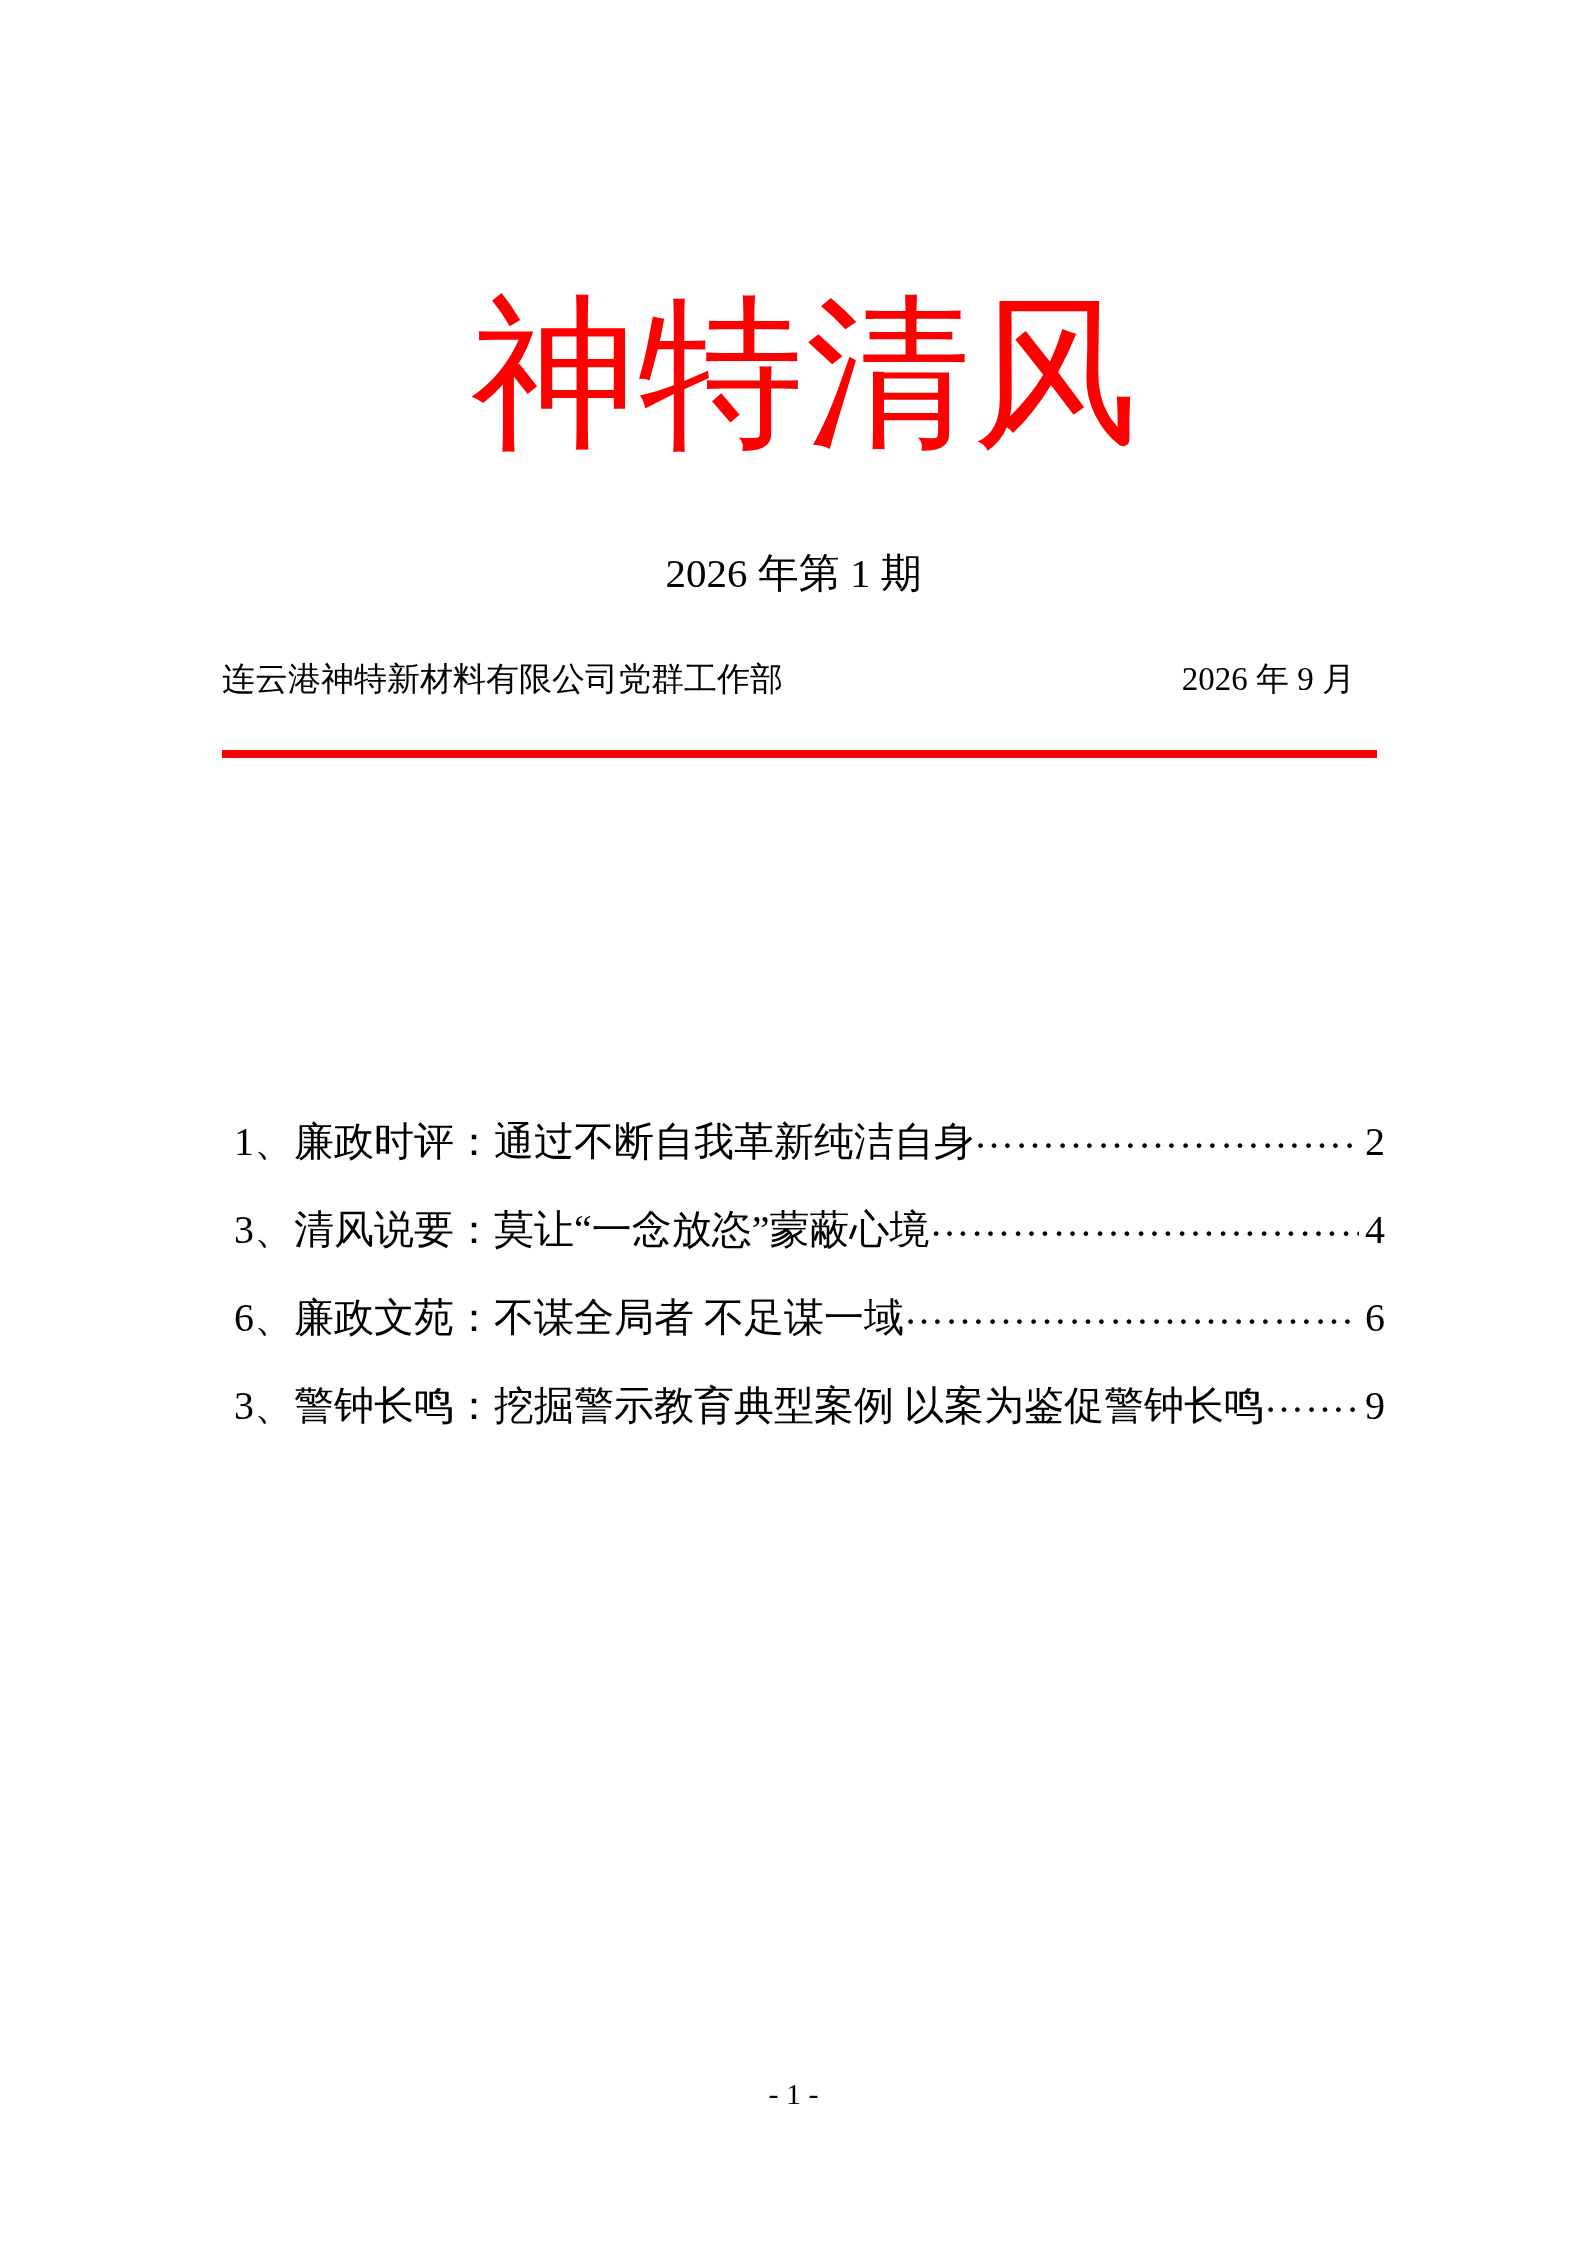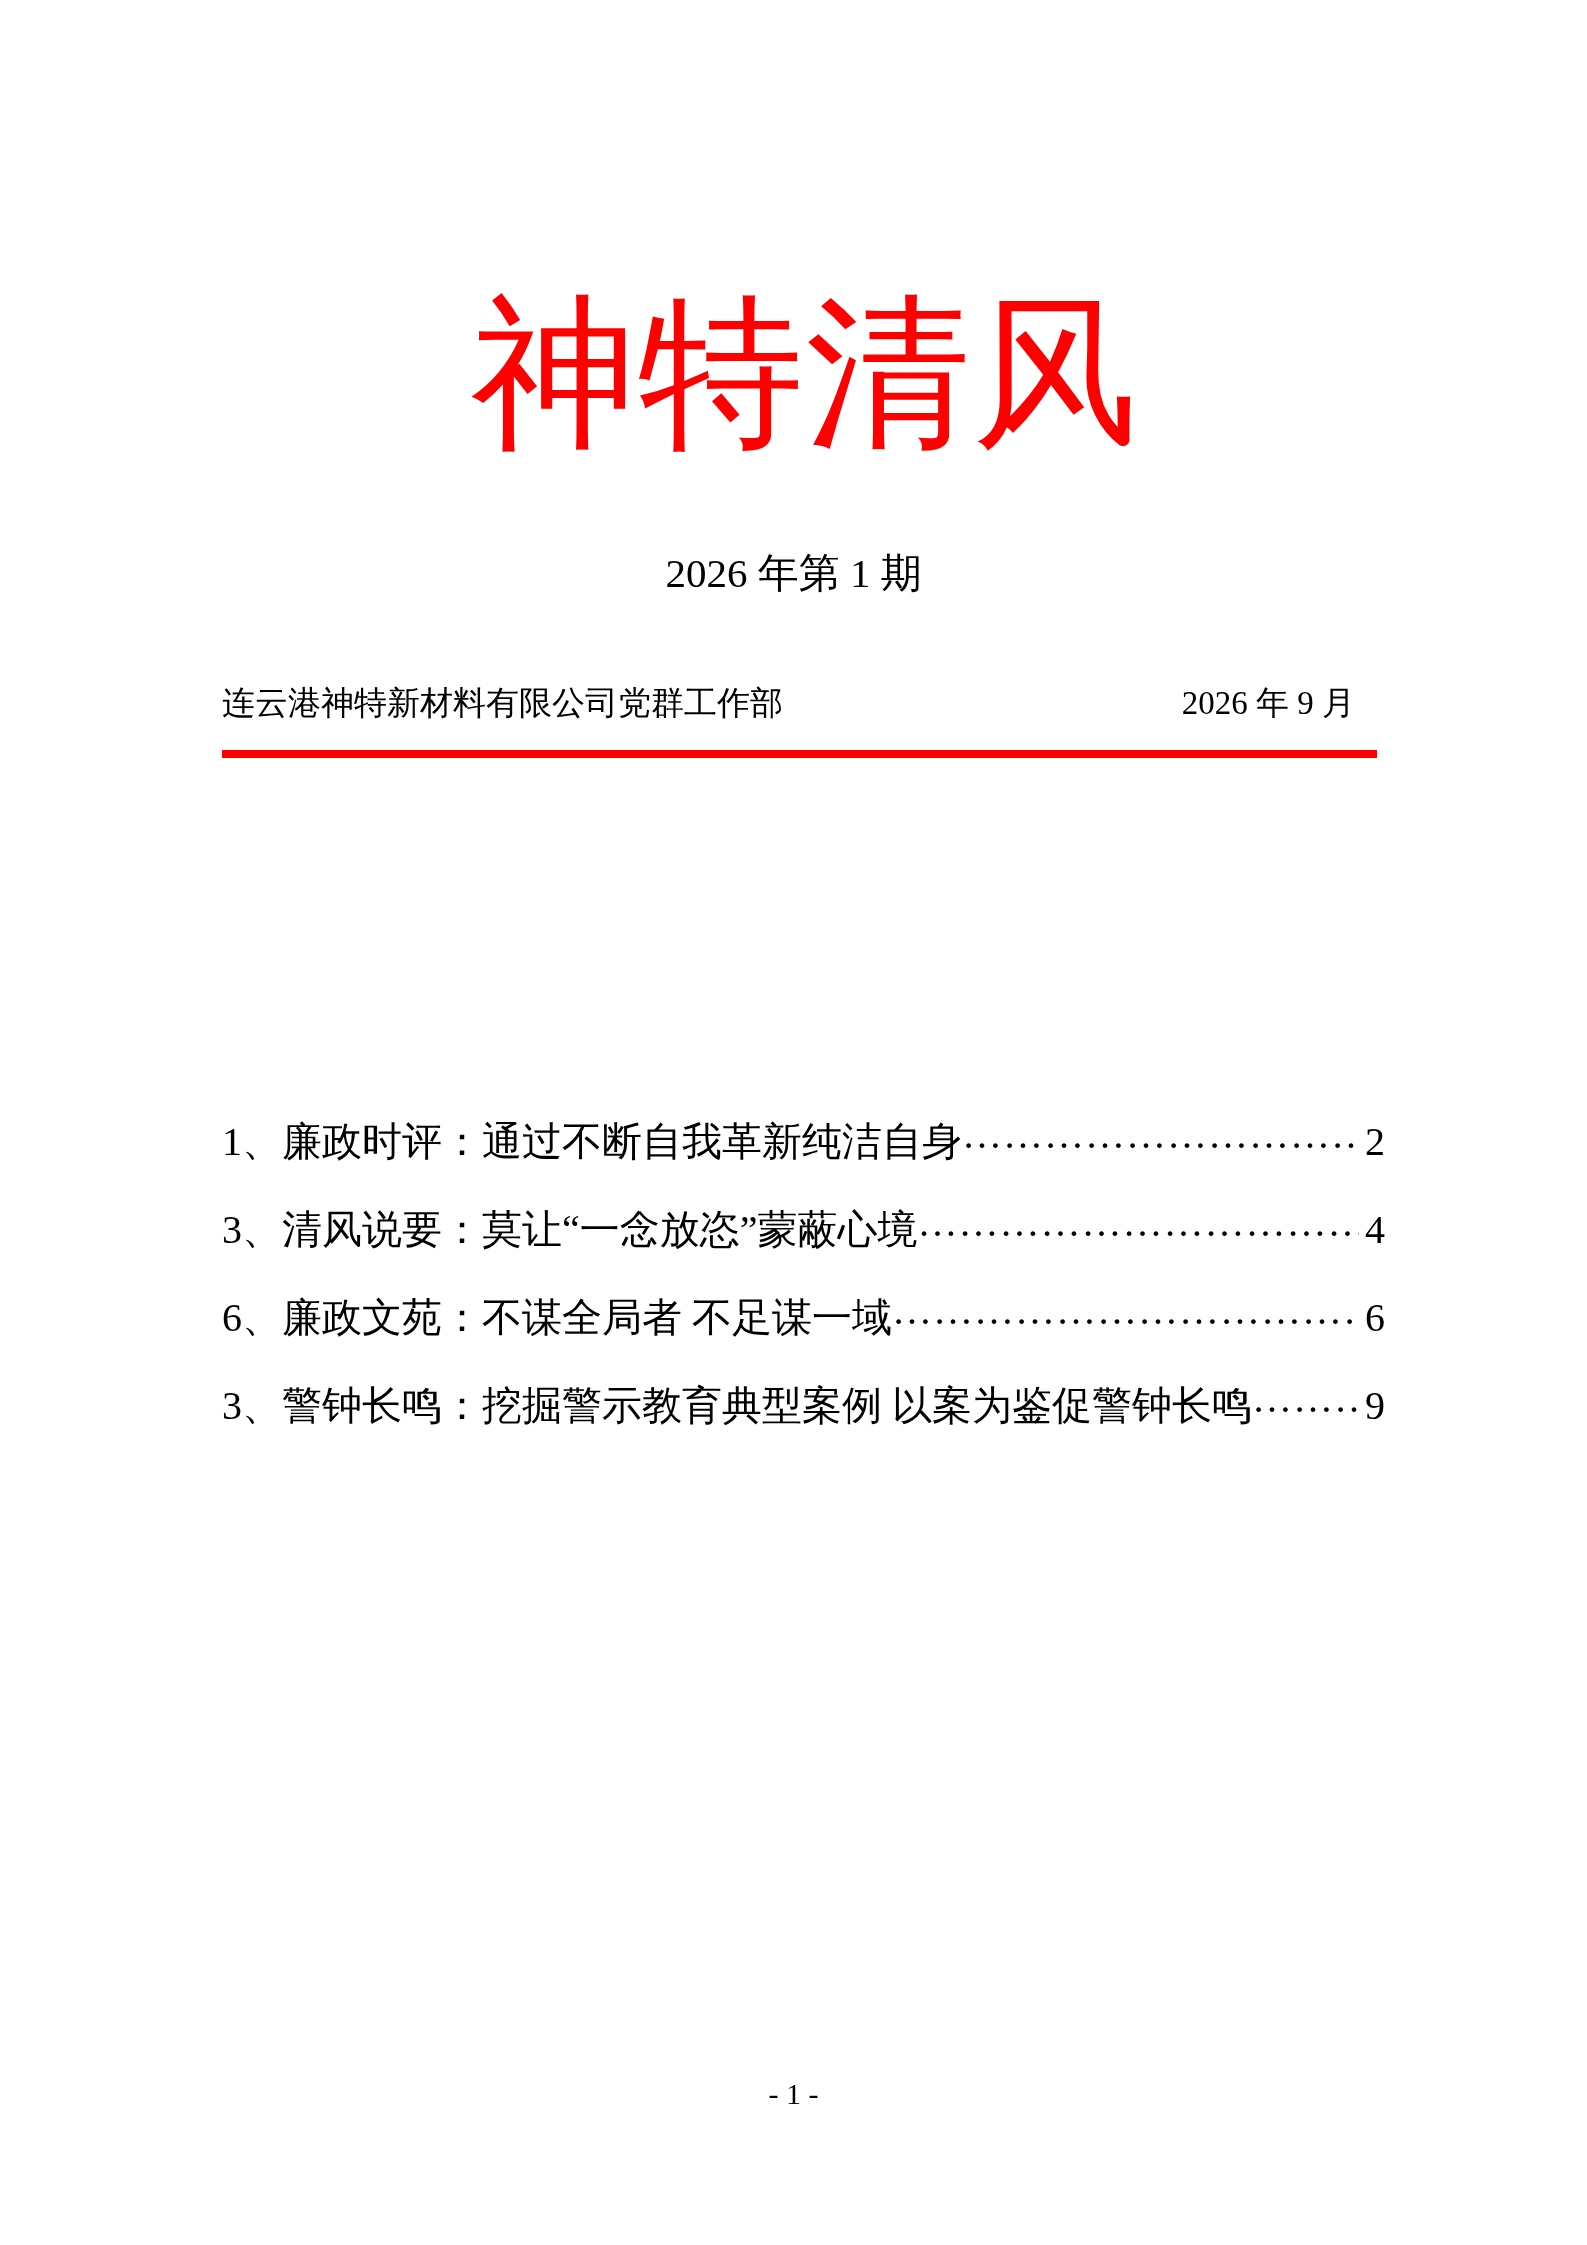--- a/index.html
+++ b/index.html
@@ -34,21 +34,21 @@
     top: 551px;
     left: 0;
     width: 100%;
     text-align: center;
     font-size: 41px;
     line-height: 1.1;
     white-space: pre;
   }
   .pub-row {
     position: absolute;
-    top: 684px;
+    top: 660px;
     left: 222px;
     width: 1133px;
     display: flex;
     justify-content: space-between;
     align-items: flex-end;
     font-size: 33px;
     line-height: 1.2;
   }
   .pub-row .left { white-space: pre; }
   .pub-row .right { white-space: pre; }
@@ -77,20 +77,21 @@
     left: 222px;
     width: 1163px;
     font-size: 40px;
   }
   .toc-row {
     display: flex;
     align-items: baseline;
     height: 48px;
     margin-bottom: 40px;
     overflow: hidden;
+    margin-left: 12px;
   }
   .toc-text {
     flex: 0 0 auto;
     white-space: pre;
     line-height: 48px;
   }
   .toc-dots {
     flex: 1 1 auto;
     overflow: hidden;
     white-space: nowrap;

